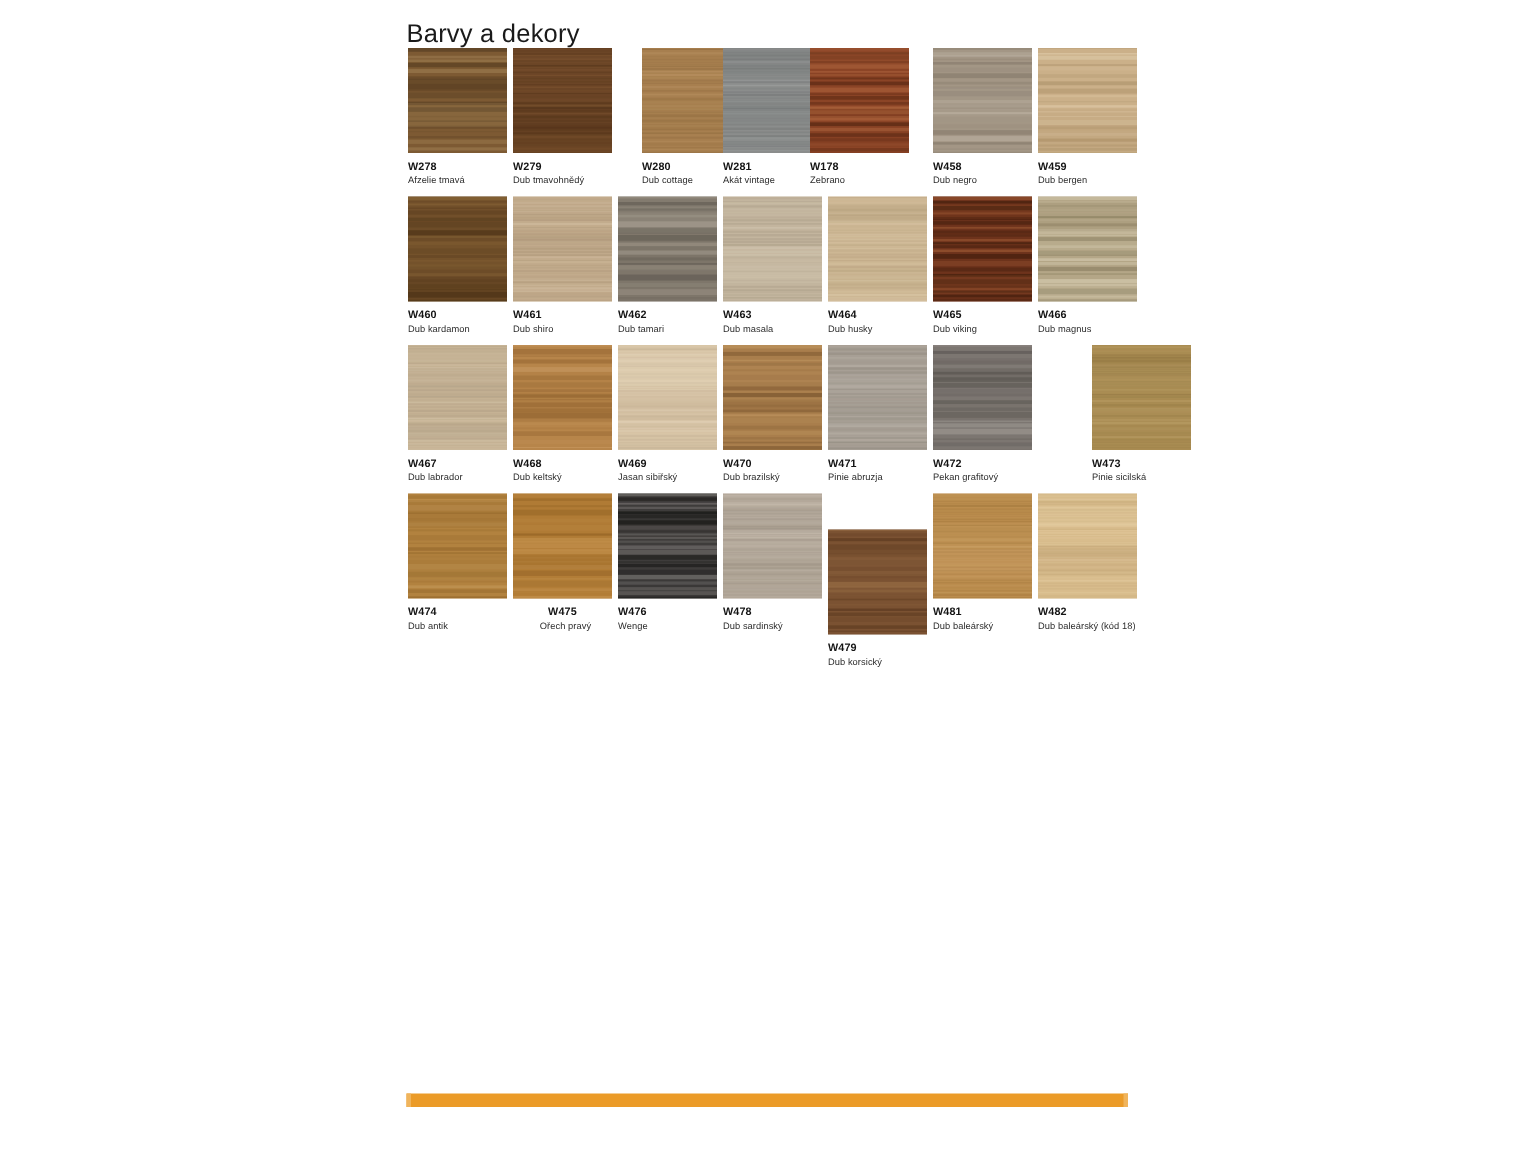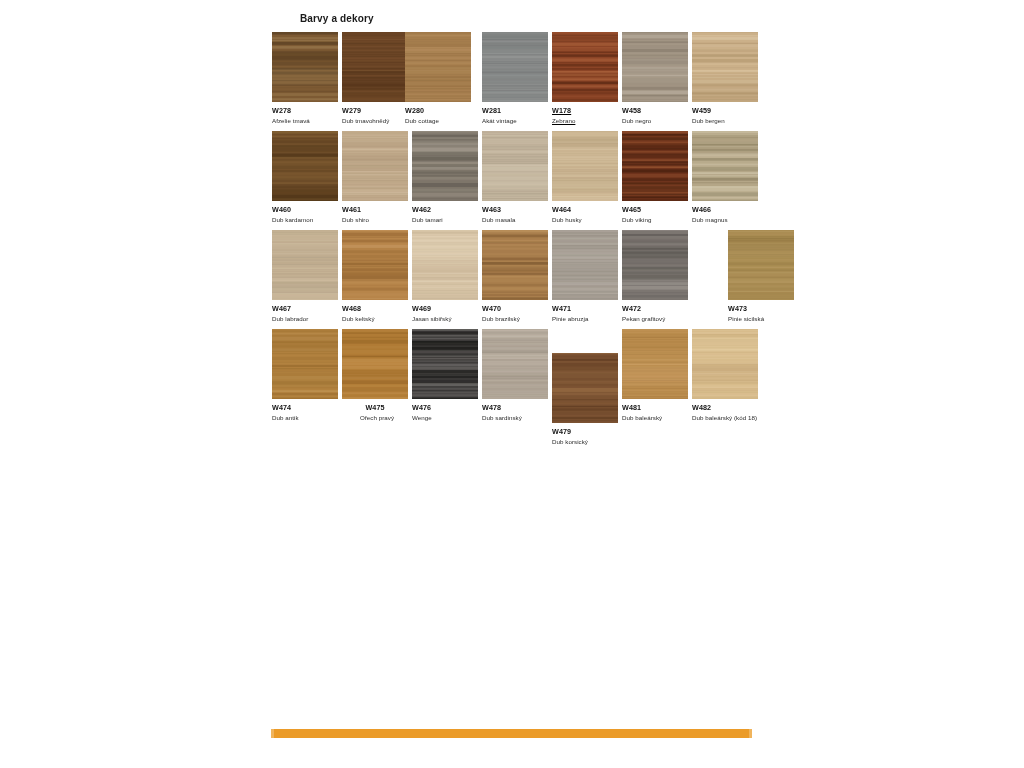--- a/index.html
+++ b/index.html
@@ -21,26 +21,25 @@
     width: 1024px;
     height: 768px;
     background: #ffffff;
   }
 
   
   #page-title {
     position: absolute;
     left: 271px;
     top: 13px;
-    font-size: 10px;
-    font-weight: bold;
+    font-size: 17px;
+    font-weight: normal;
     color: #1a1a1a;
     letter-spacing: 0.15px;
     white-space: nowrap;
-    margin-left: 29px;
   }
 
   
   #swatch-grid {
     position: absolute;
     left: 272px;
     top: 32px;
     width: 490px;
   }
 
@@ -194,21 +193,21 @@
               <rect x="-2" y="66.42" width="70" height="1.35" fill="#8e6239" opacity="0.296"></rect>
               <rect x="-2" y="69.04" width="70" height="1.32" fill="#41270f" opacity="0.317"></rect>
               <rect x="-2" y="51.52" width="70" height="17.09" fill="#41270f" opacity="0.210"></rect>
               <rect x="-2" y="57.27" width="70" height="14.79" fill="#8e6239" opacity="0.182"></rect>
               <rect x="-2" y="39.63" width="70" height="18.04" fill="#41270f" opacity="0.108"></rect>
             </svg>
           </div>
           <div class="swatch-code">W279</div>
           <div class="swatch-name">Dub tmavohnědý</div>
         </div>
-        <div class="swatch-cell" style="left: 133px;">
+        <div class="swatch-cell" style="left: 156px;">
           <div class="swatch-chip" style="background: rgb(167, 127, 79);">
             <svg class="grain" viewBox="0 0 66 70" preserveAspectRatio="none">
               <rect x="0" y="0" width="66" height="70" fill="#a77f4f"></rect>
               <rect x="-2" y="-1.00" width="70" height="0.69" fill="#c6a071" opacity="0.320"></rect>
               <rect x="-2" y="0.66" width="70" height="0.63" fill="#7b5830" opacity="0.323"></rect>
               <rect x="-2" y="2.77" width="70" height="1.49" fill="#c6a071" opacity="0.247"></rect>
               <rect x="-2" y="5.39" width="70" height="0.84" fill="#7b5830" opacity="0.073"></rect>
               <rect x="-2" y="7.20" width="70" height="1.04" fill="#7b5830" opacity="0.150"></rect>
               <rect x="-2" y="9.28" width="70" height="0.45" fill="#7b5830" opacity="0.198"></rect>
               <rect x="-2" y="10.49" width="70" height="0.74" fill="#7b5830" opacity="0.111"></rect>
@@ -294,21 +293,21 @@
               <rect x="-2" y="68.04" width="70" height="0.72" fill="#b2b5b4" opacity="0.166"></rect>
               <rect x="-2" y="70.20" width="70" height="0.90" fill="#636667" opacity="0.289"></rect>
               <rect x="-2" y="0.20" width="70" height="18.37" fill="#636667" opacity="0.192"></rect>
               <rect x="-2" y="40.01" width="70" height="11.30" fill="#636667" opacity="0.075"></rect>
               <rect x="-2" y="34.77" width="70" height="8.03" fill="#636667" opacity="0.126"></rect>
             </svg>
           </div>
           <div class="swatch-code">W281</div>
           <div class="swatch-name">Akát vintage</div>
         </div>
-        <div class="swatch-cell" style="left: 280px; text-decoration: underline;">
+        <div class="swatch-cell" style="left: 268px;">
           <div class="swatch-chip" style="background: rgb(139, 68, 38);">
             <svg class="grain" viewBox="0 0 66 70" preserveAspectRatio="none">
               <rect x="0" y="0" width="66" height="70" fill="#8b4426"></rect>
               <rect x="-2" y="-1.00" width="70" height="2.85" fill="#a9603a" opacity="0.376"></rect>
               <rect x="-2" y="2.83" width="70" height="1.51" fill="#5d2a14" opacity="0.540"></rect>
               <rect x="-2" y="5.03" width="70" height="2.61" fill="#5d2a14" opacity="0.363"></rect>
               <rect x="-2" y="8.68" width="70" height="1.33" fill="#5d2a14" opacity="0.415"></rect>
               <rect x="-2" y="10.97" width="70" height="2.84" fill="#a9603a" opacity="0.559"></rect>
               <rect x="-2" y="15.25" width="70" height="1.25" fill="#a9603a" opacity="0.650"></rect>
               <rect x="-2" y="17.32" width="70" height="1.39" fill="#a9603a" opacity="0.380"></rect>

